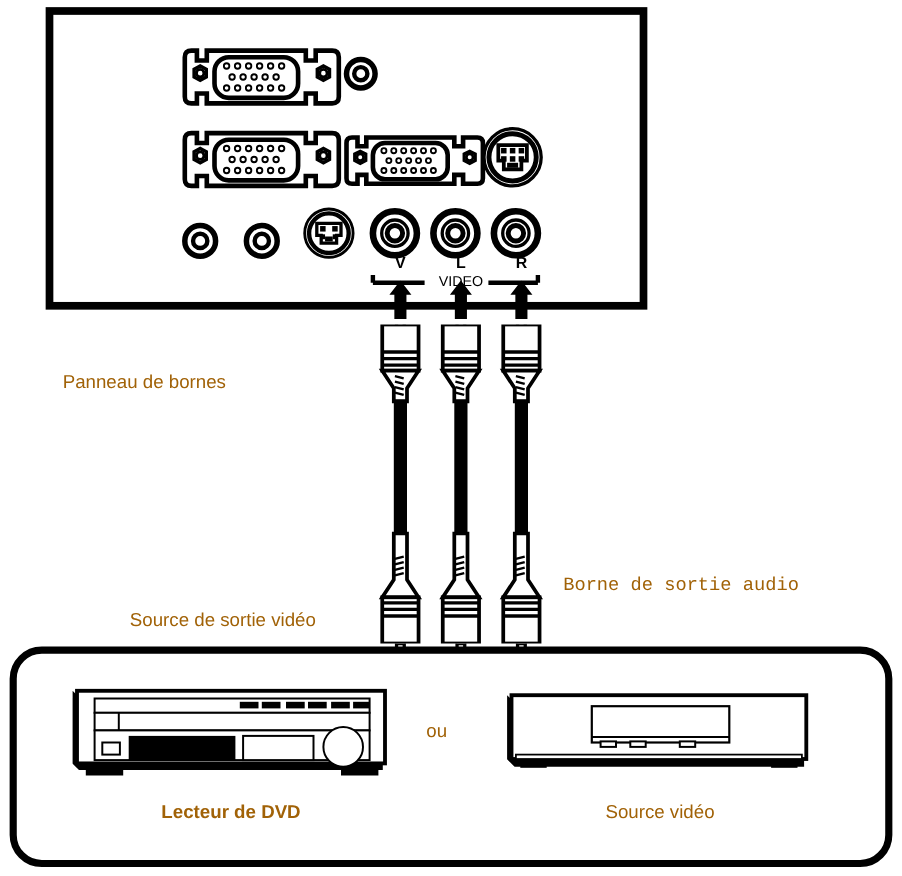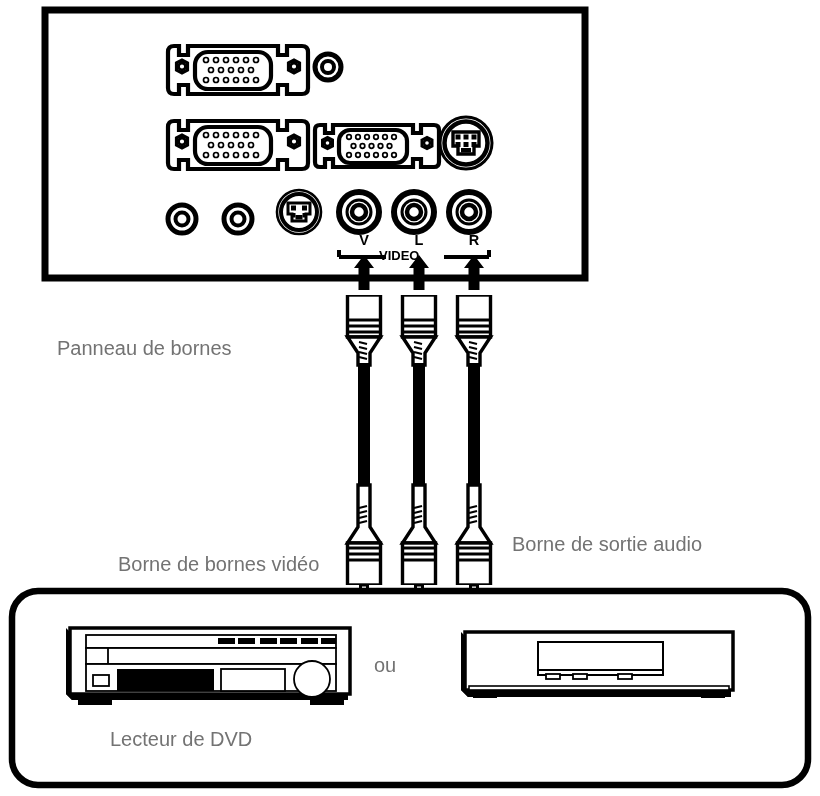--- a/index.html
+++ b/index.html
@@ -14,26 +14,26 @@
   #stage {
     position: relative;
     width: 820px;
     height: 796px;
     overflow: hidden;
     background: #ffffff;
   }
   .abs { position: absolute; }
   .cap {
     font-family: "Liberation Sans", sans-serif;
-    font-size: 20px;
+    font-size: 17px;
     line-height: 24px;
-    color: #737373;
+    color: #a16207;
     white-space: pre;
   }
-  .cap-center { text-align: left; }
+  .cap-center { text-align: center; }
   svg { display: block; }
   .hidden-text { position:absolute; width:0; height:0; overflow:hidden; opacity:0; }
 </style>
 </head>
 <body>
 
 <div id="stage">
 
   <div class="abs" style="left:40px; top:5px;">
     <svg width="550" height="280" viewBox="0 0 550 280">
@@ -193,21 +193,21 @@
         <path d="M299,252 L346,252"></path>
         <path d="M404,252 L449,252"></path>
         <path d="M449,252 L449,245"></path>
       </g>
     </svg>
   </div>
 
   <div class="abs" style="left:350px; top:232px; width:28px; text-align:center; font-size:14.5px; font-weight:bold;">V</div>
   <div class="abs" style="left:405px; top:232px; width:28px; text-align:center; font-size:14.5px; font-weight:bold;">L</div>
   <div class="abs" style="left:460px; top:232px; width:28px; text-align:center; font-size:14.5px; font-weight:bold;">R</div>
-  <div class="abs" style="left:379px; top:248px; width:80px; font-size:13px; font-weight:bold;">VIDEO</div>
+  <div class="abs" style="left:379px; top:248px; width:80px; text-align:center; font-size:13px; font-weight:normal;">VIDEO</div>
 
   <div class="abs" style="left:330px; top:255px;">
     <svg width="180" height="35" viewBox="0 0 180 35">
       <g fill="#000000">
         <path d="M34,0 L44,13 L39.5,13 L39.5,35 L28.5,35 L28.5,13 L24,13 Z"></path>
         <path d="M89,0 L99,13 L94.5,13 L94.5,35 L83.5,35 L83.5,13 L79,13 Z"></path>
         <path d="M144,0 L154,13 L149.5,13 L149.5,35 L138.5,35 L138.5,13 L134,13 Z"></path>
       </g>
     </svg>
   </div>
@@ -325,22 +325,22 @@
   <div class="abs" style="left:330px; top:585px;">
     <svg width="180" height="22" viewBox="0 0 180 22">
       <g fill="#ffffff" stroke="#000000" stroke-width="3">
         <path d="M30.5,0 L30.5,10 Q30.5,17 34,17 Q37.5,17 37.5,10 L37.5,0 Z"></path>
         <path d="M85.5,0 L85.5,10 Q85.5,17 89,17 Q92.5,17 92.5,10 L92.5,0 Z"></path>
         <path d="M140.5,0 L140.5,10 Q140.5,17 144,17 Q147.5,17 147.5,10 L147.5,0 Z"></path>
       </g>
     </svg>
   </div>
 
-  <div class="abs cap" style="left:118px; top:552px;">Borne de bornes vidéo</div>
-  <div class="abs cap" style="left:512px; top:532px;">Borne de sortie audio</div>
+  <div class="abs cap" style="left:118px; top:552px;">Source de sortie vidéo</div>
+  <div class="abs cap" style="left:512px; top:521px;font-family:Liberation Mono, monospace;">Borne de sortie audio</div>
 
   <div class="abs" style="left:6px; top:585px;">
     <svg width="808" height="206" viewBox="0 0 808 206">
       <rect x="6" y="6" width="796" height="194" rx="26" ry="26" fill="#ffffff" stroke="#000000" stroke-width="6.5"></rect>
     </svg>
   </div>
 
   <div class="abs" style="left:60px; top:620px;">
     <svg width="300" height="85" viewBox="0 0 300 85">
 
@@ -397,17 +397,18 @@
         <rect x="163" y="52" width="14" height="5"></rect>
       </g>
 
       <rect x="14" y="64" width="260" height="4" fill="#ffffff" stroke="#000000" stroke-width="1.6"></rect>
 
       <rect x="18" y="71" width="24" height="5" fill="#000000"></rect>
       <rect x="246" y="71" width="24" height="5" fill="#000000"></rect>
     </svg>
   </div>
 
-  <div class="abs cap cap-center" style="left:110px; top:727px; width:200px;">Lecteur de DVD</div>
+  <div class="abs cap cap-center" style="left:110px; top:727px; width:200px;font-weight:bold;">Lecteur de DVD</div>
+  <div class="abs cap cap-center" style="left:500px; top:727px; width:200px;">Source vidéo</div>
 
   <div class="hidden-text">Schema de raccordement DT20 - sortie video / audio</div>
 
 </div>
 
 </body></html>

